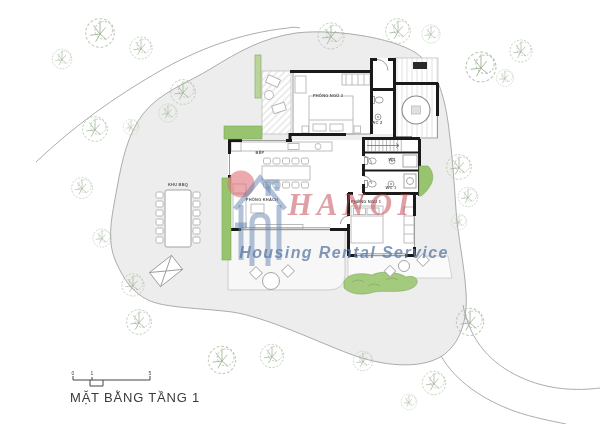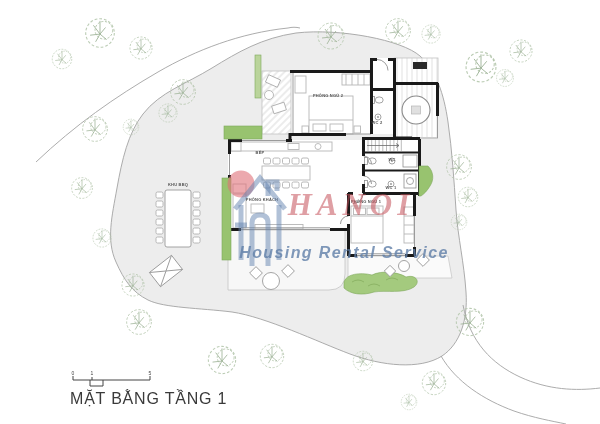--- a/index.html
+++ b/index.html
@@ -4,21 +4,21 @@
 <style>
   html,body{margin:0;padding:0;background:#fff;}
   .canvas{position:relative;width:600px;height:424px;background:#ffffff;overflow:hidden;
           font-family:"Liberation Sans",sans-serif;}
   svg.plan{position:absolute;left:0;top:0;}
   .label{position:absolute;transform:translate(-50%,-50%);white-space:nowrap;
          color:#555;font-weight:bold;letter-spacing:.2px;}
   .room-label{font-size:4px;}
   .area-label{font-size:4px;}
   .scale-tick{font-size:5px;color:#444;font-weight:normal;}
-  .plan-title{position:absolute;left:70px;top:390px;font-size:16px;color:#3a3a3a;
+  .plan-title{position:absolute;left:70px;top:390px;font-size:13px;color:#3a3a3a;
               letter-spacing:.8px;white-space:nowrap;text-align:right;}
   
   .wm{position:absolute;left:0;top:0;width:600px;height:353px;pointer-events:none;font-style:italic;}
   .wm-line{position:absolute;transform:translate(-50%,-50%);white-space:nowrap;
            font-family:"Liberation Serif",serif;font-weight:bold;
            color:rgba(197,80,90,0.55);}
   .wm-line1{left:351px;top:205px;font-size:31px;letter-spacing:5px;}
   .wm-line2{left:349px;top:233px;font-size:29px;letter-spacing:3px;}
   .wm-tagline{position:absolute;left:344px;top:253px;transform:translate(-50%,-50%);
               font-size:16px;font-weight:bold;letter-spacing:1.4px;white-space:nowrap;

